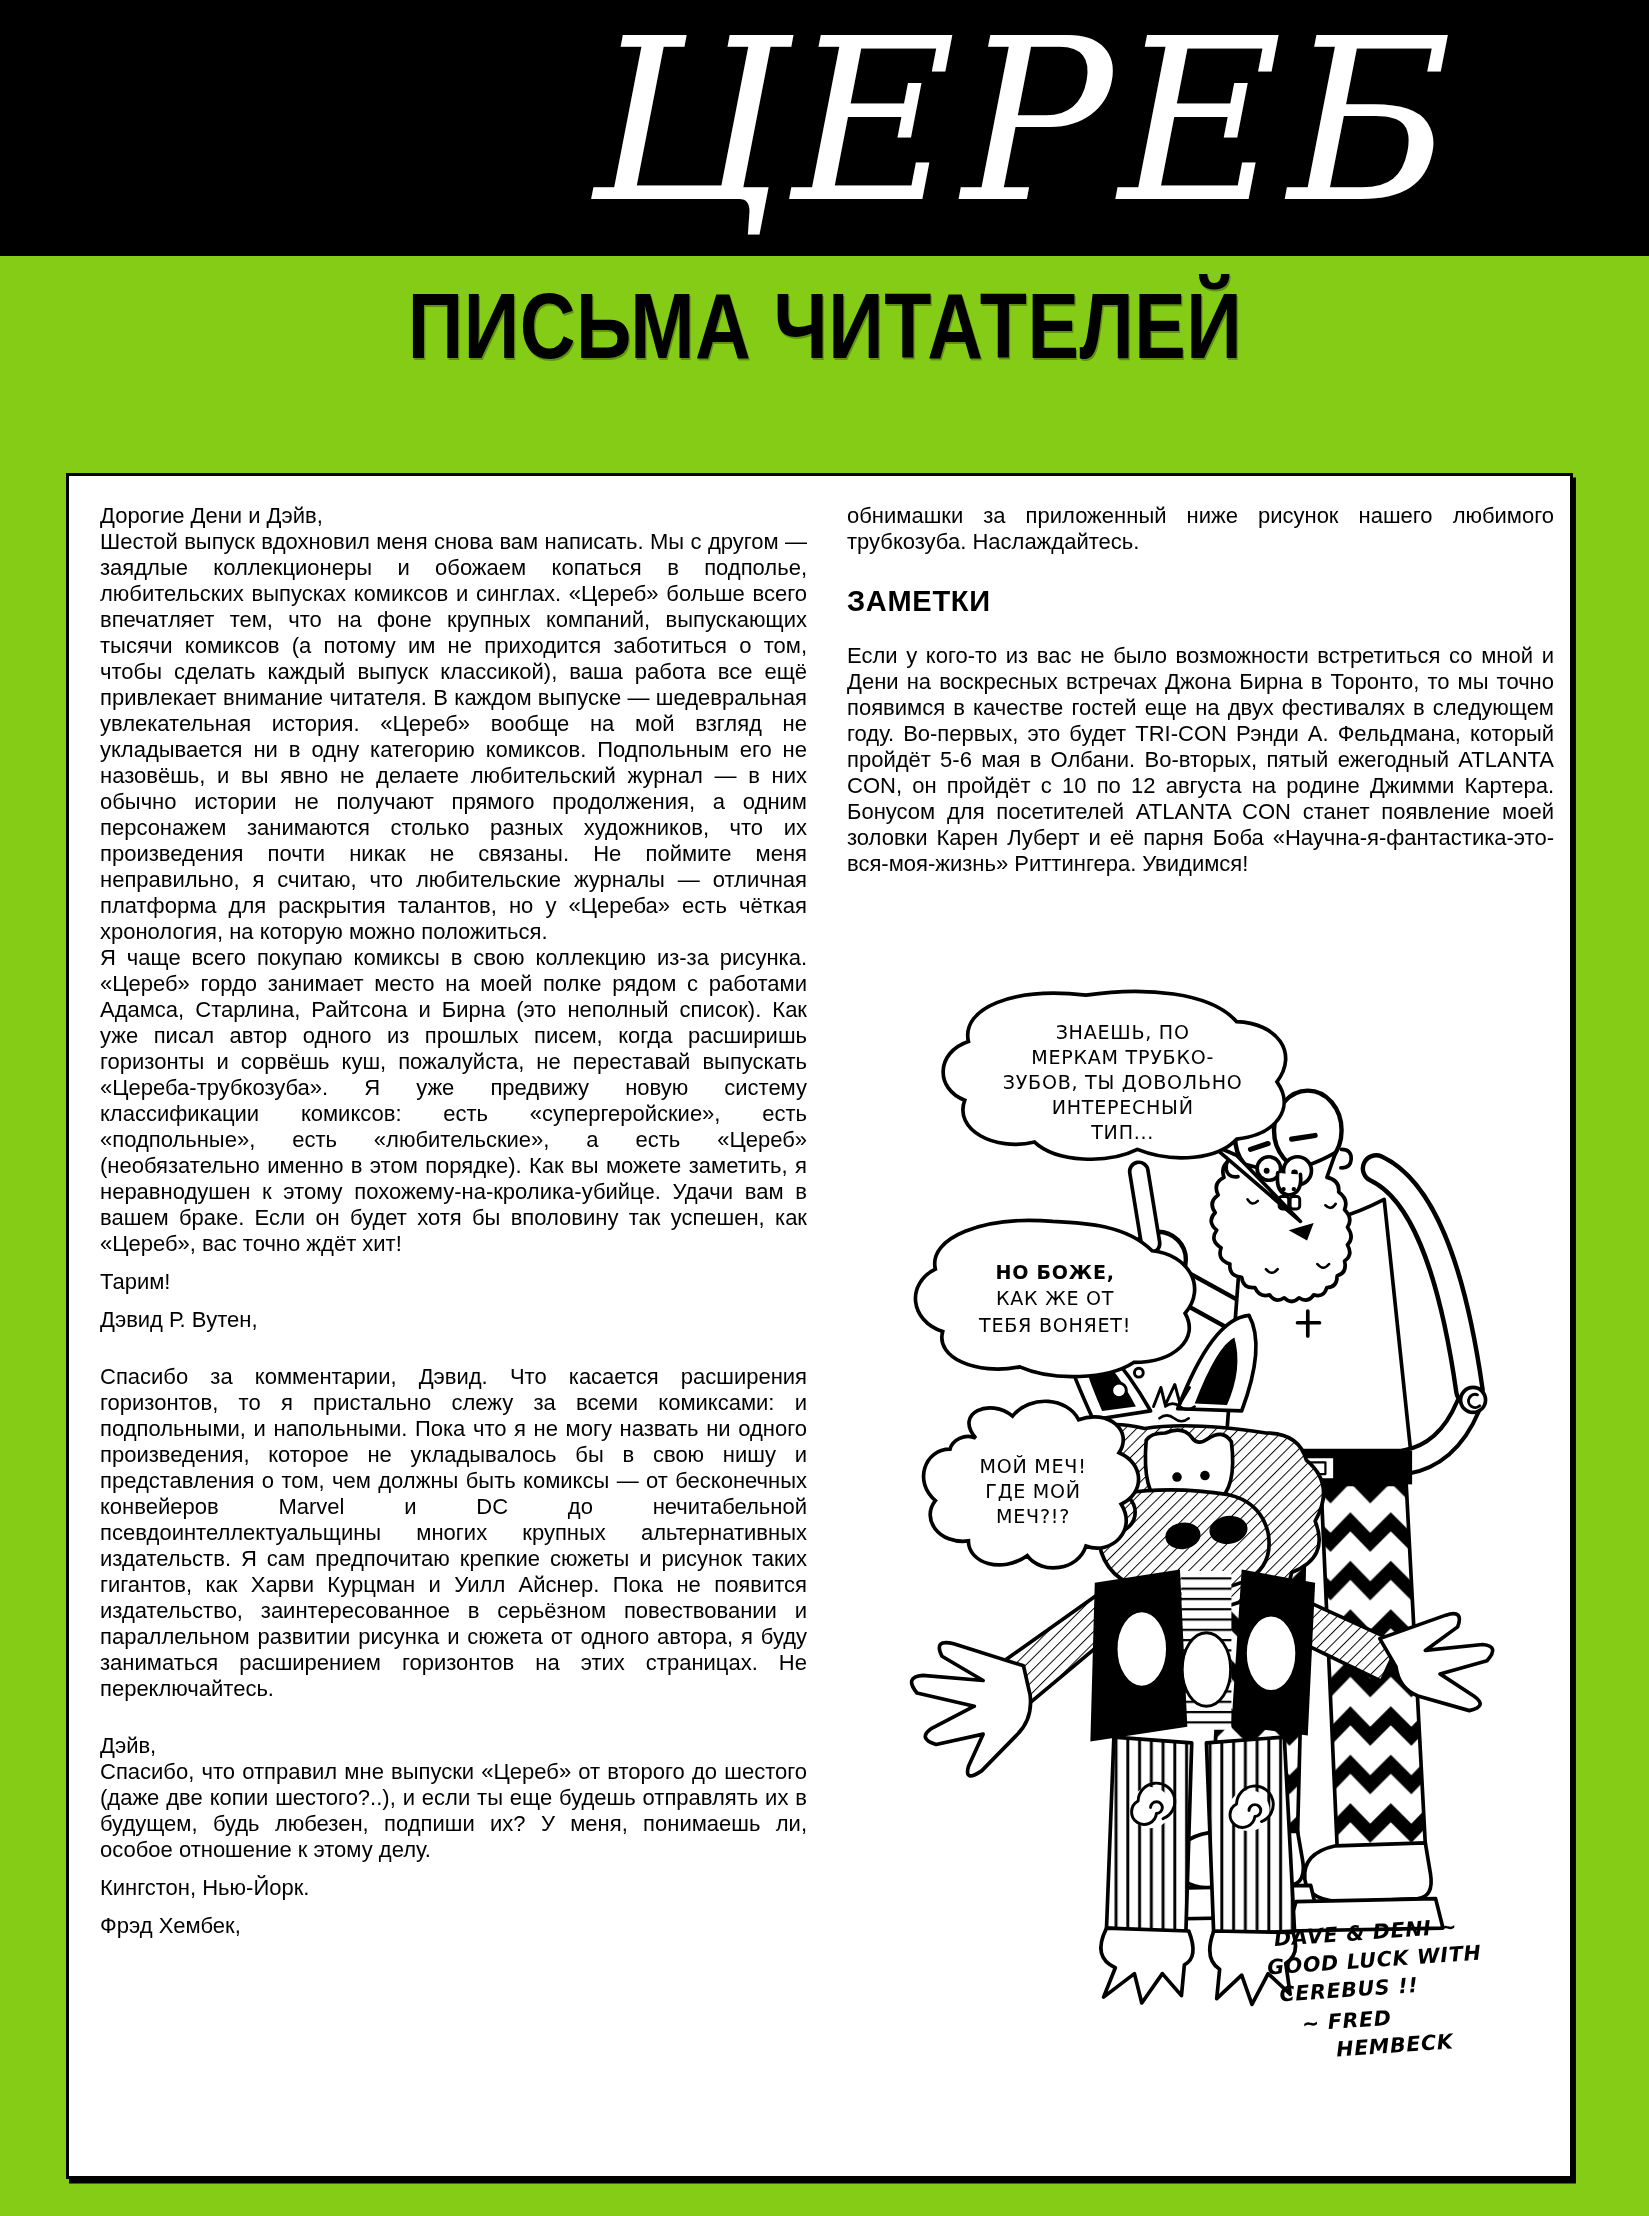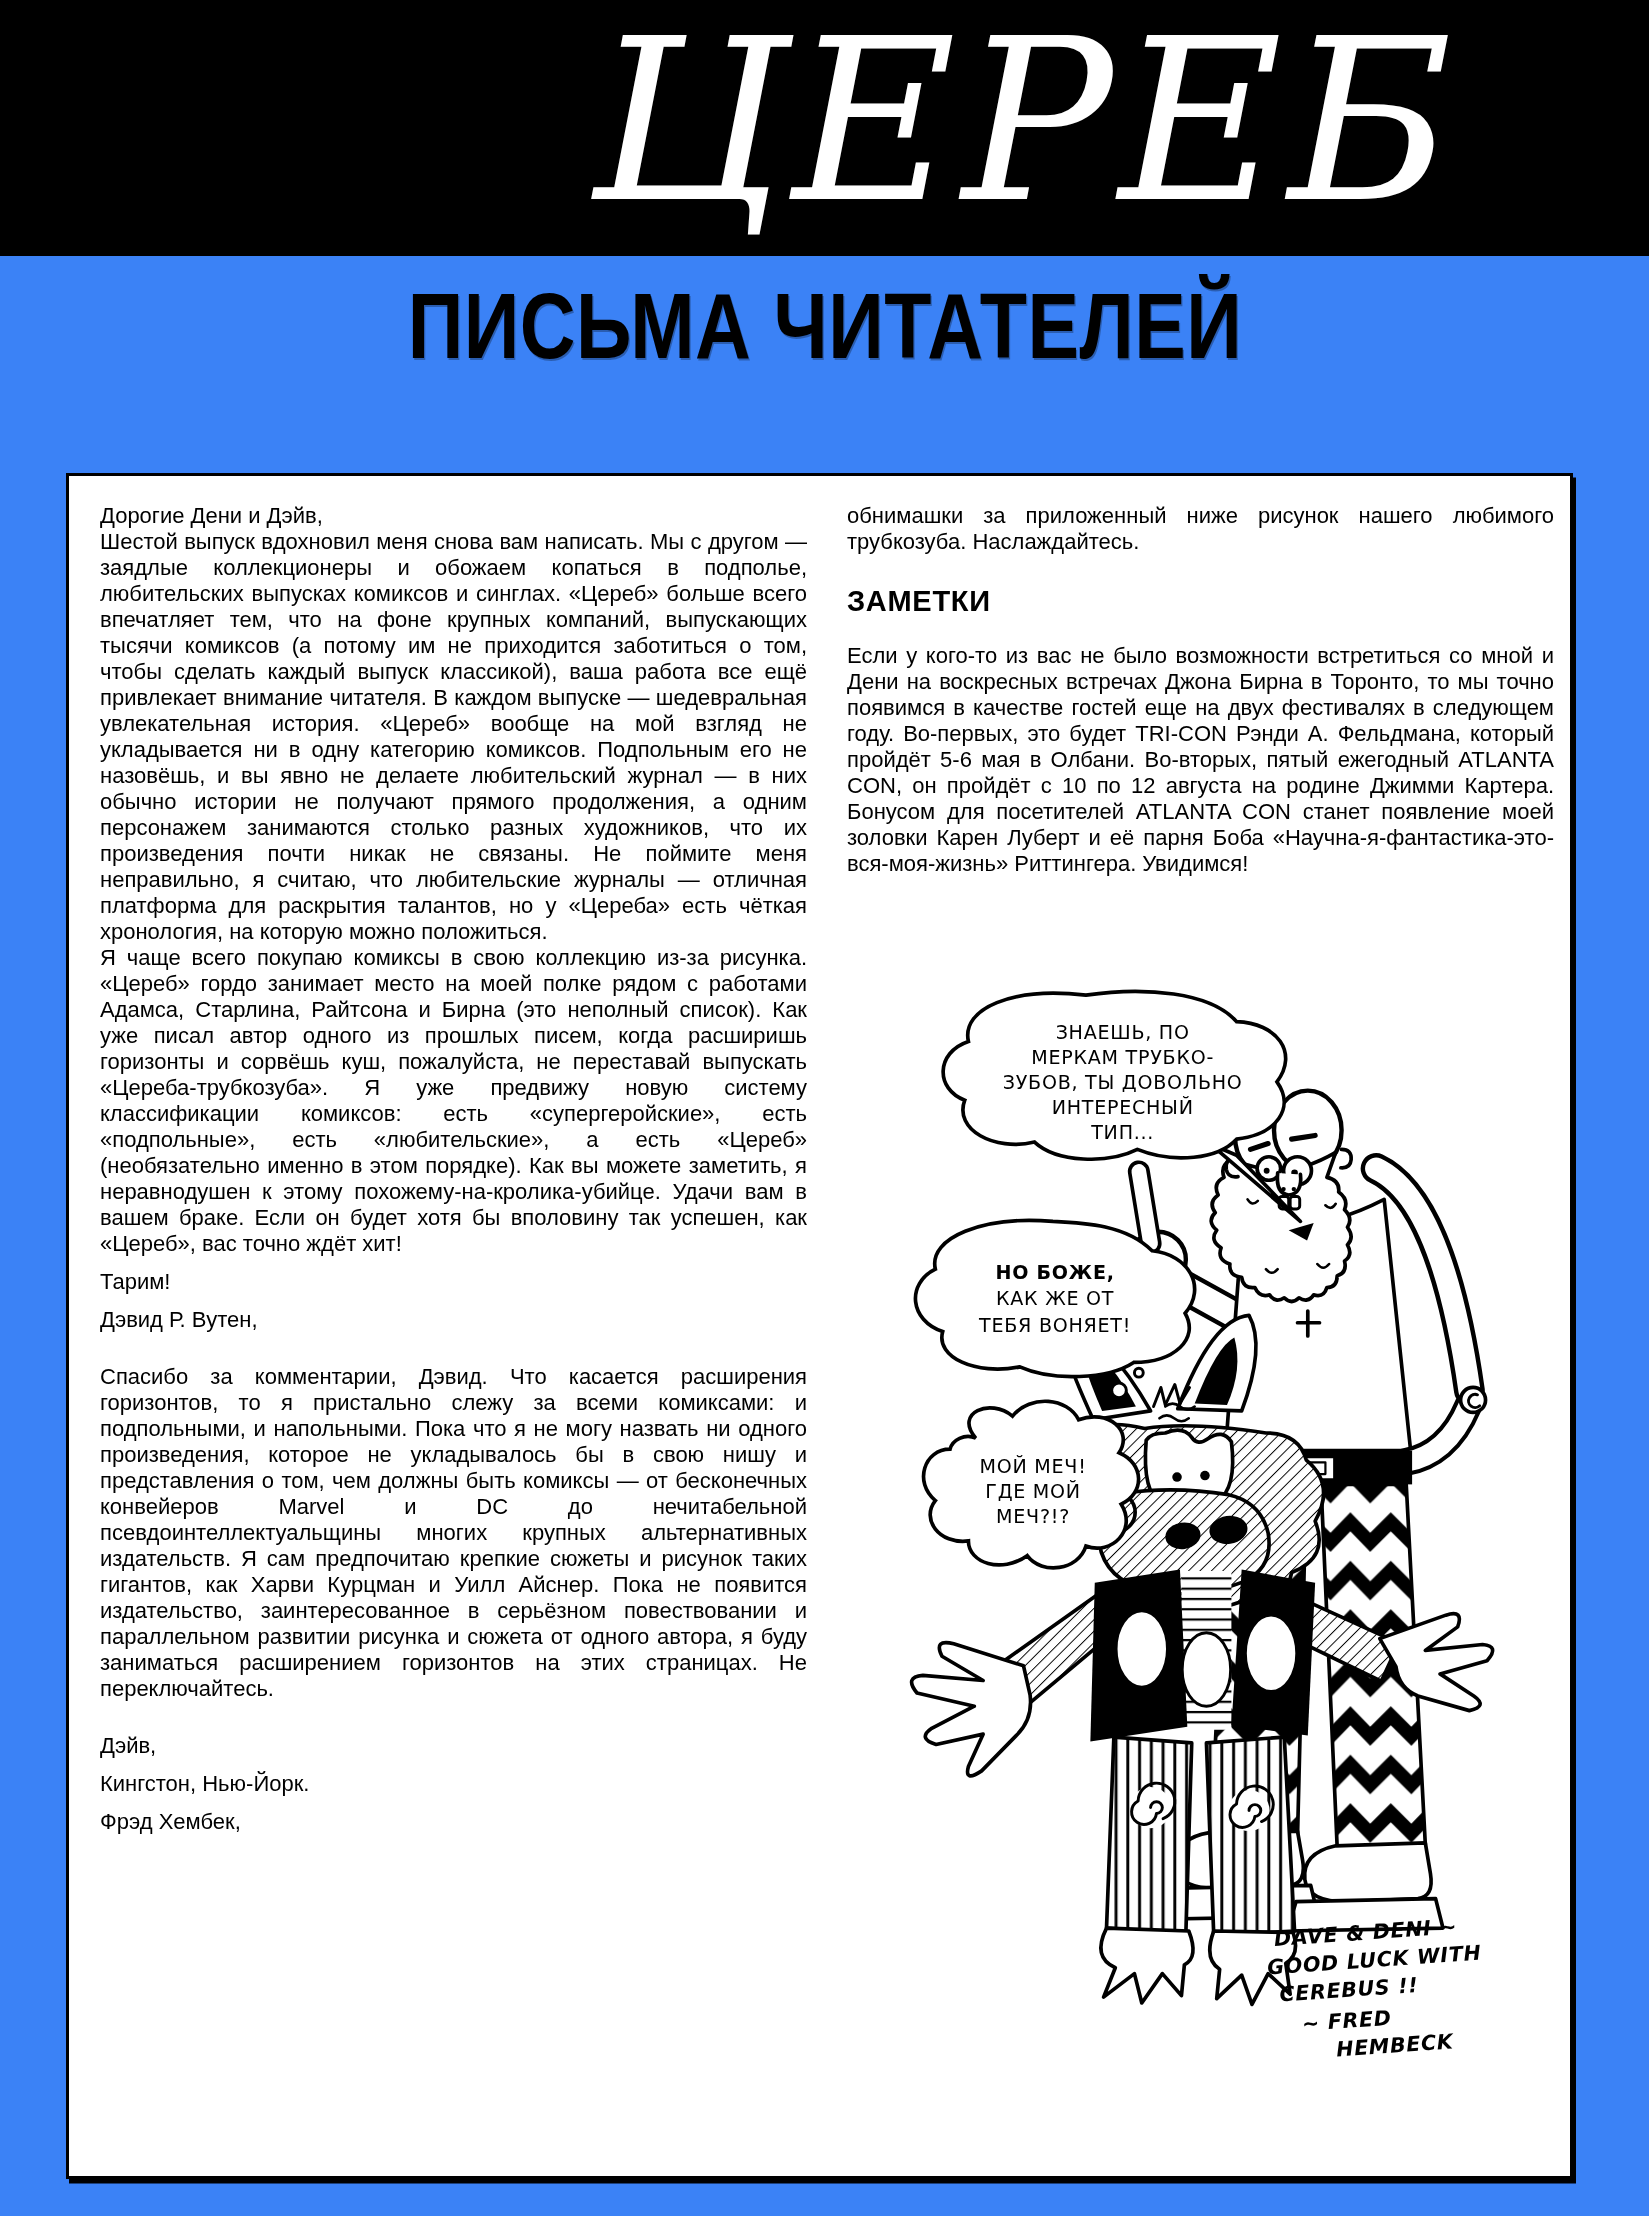--- a/index.html
+++ b/index.html
@@ -1,17 +1,17 @@
 <!DOCTYPE html>
 <html style="font-size:12px"><head>
 <meta charset="utf-8">
 <style>
   html,body{margin:0;padding:0;background:#e8e8e8;}
   .page{
-    position:relative;width:1650px;height:2216px;background:#3b82f6;
+    position:relative;width:1650px;height:2216px;background:#84cc16;
     font-family:"Liberation Sans",sans-serif;color:#000;overflow:hidden;
   }
   
   .masthead{position:absolute;left:0;top:0;width:1650px;height:256px;background:#000;}
   .logo{
     position:absolute;left:479px;top:-13.5px;width:1092px;height:269px;
     color:#fff;font-family:"DejaVu Serif",serif;font-style:italic;
     font-size:224px;line-height:269px;text-align:center;letter-spacing:6px;
   }
   
@@ -58,20 +58,21 @@
   <section class="letters-box">
 
     <div class="col col-left">
       <p class="body">Дорогие Дени и Дэйв,</p>
       <p class="body">Шестой выпуск вдохновил меня снова вам написать. Мы с другом — заядлые коллекционеры и обожаем копаться в подполье, любительских выпусках комиксов и синглах. «Цереб» больше всего впечатляет тем, что на фоне крупных компаний, выпускающих тысячи комиксов (а потому им не приходится заботиться о том, чтобы сделать каждый выпуск классикой), ваша работа все ещё привлекает внимание читателя. В каждом выпуске — шедевральная увлекательная история. «Цереб» вообще на мой взгляд не укладывается ни в одну категорию комиксов. Подпольным его не назовёшь, и вы явно не делаете любительский журнал — в них обычно истории не получают прямого продолжения, а одним персонажем занимаются столько разных художников, что их произведения почти никак не связаны. Не поймите меня неправильно, я считаю, что любительские журналы — отличная платформа для раскрытия талантов, но у «Цереба» есть чёткая хронология, на которую можно положиться.</p>
       <p class="body">Я чаще всего покупаю комиксы в свою коллекцию из-за рисунка. «Цереб» гордо занимает место на моей полке рядом с работами Адамса, Старлина, Райтсона и Бирна (это неполный список). Как уже писал автор одного из прошлых писем, когда расширишь горизонты и сорвёшь куш, пожалуйста, не переставай выпускать «Цереба-трубкозуба». Я уже предвижу новую систему классификации комиксов: есть «супергеройские», есть «подпольные», есть «любительские», а есть «Цереб» (необязательно именно в этом порядке). Как вы можете заметить, я неравнодушен к этому похожему-на-кролика-убийце. Удачи вам в вашем браке. Если он будет хотя бы вполовину так успешен, как «Цереб», вас точно ждёт хит!</p>
       <p class="sig">Тарим!</p>
       <p class="sig">Дэвид Р. Вутен,</p>
       <p class="body bold gap">Спасибо за комментарии, Дэвид. Что касается расширения горизонтов, то я пристально слежу за всеми комиксами: и подпольными, и напольными. Пока что я не могу назвать ни одного произведения, которое не укладывалось бы в свою нишу и представления о том, чем должны быть комиксы — от бесконечных конвейеров Marvel и DC до нечитабельной псевдоинтеллектуальщины многих крупных альтернативных издательств. Я сам предпочитаю крепкие сюжеты и рисунок таких гигантов, как Харви Курцман и Уилл Айснер. Пока не появится издательство, заинтересованное в серьёзном повествовании и параллельном развитии рисунка и сюжета от одного автора, я буду заниматься расширением горизонтов на этих страницах. Не переключайтесь.</p>
       <p class="gap">Дэйв,</p>
+      <p class="body">Спасибо, что отправил мне выпуски «Цереб» от второго до шестого (даже две копии шестого?..), и если ты еще будешь отправлять их в будущем, будь любезен, подпиши их? У меня, понимаешь ли, особое отношение к этому делу.</p>
       <p class="sig">Кингстон, Нью-Йорк.</p>
       <p class="sig">Фрэд Хембек,</p>
     </div>
 
     <div class="col col-right">
       <p class="body bold">обнимашки за приложенный ниже рисунок нашего любимого трубкозуба. Наслаждайтесь.</p>
       <h2 class="notes-heading">ЗАМЕТКИ</h2>
       <p class="body">Если у кого-то из вас не было возможности встретиться со мной и Дени на воскресных встречах Джона Бирна в Торонто, то мы точно появимся в качестве гостей еще на двух фестивалях в следующем году. Во-первых, это будет TRI-CON Рэнди А. Фельдмана, который пройдёт 5-6 мая в Олбани. Во-вторых, пятый ежегодный ATLANTA CON, он пройдёт с 10 по 12 августа на родине Джимми Картера. Бонусом для посетителей ATLANTA CON станет появление моей золовки Карен Луберт и её парня Боба «Научна-я-фантастика-это-вся-моя-жизнь» Риттингера. Увидимся!</p>
     </div>
 

